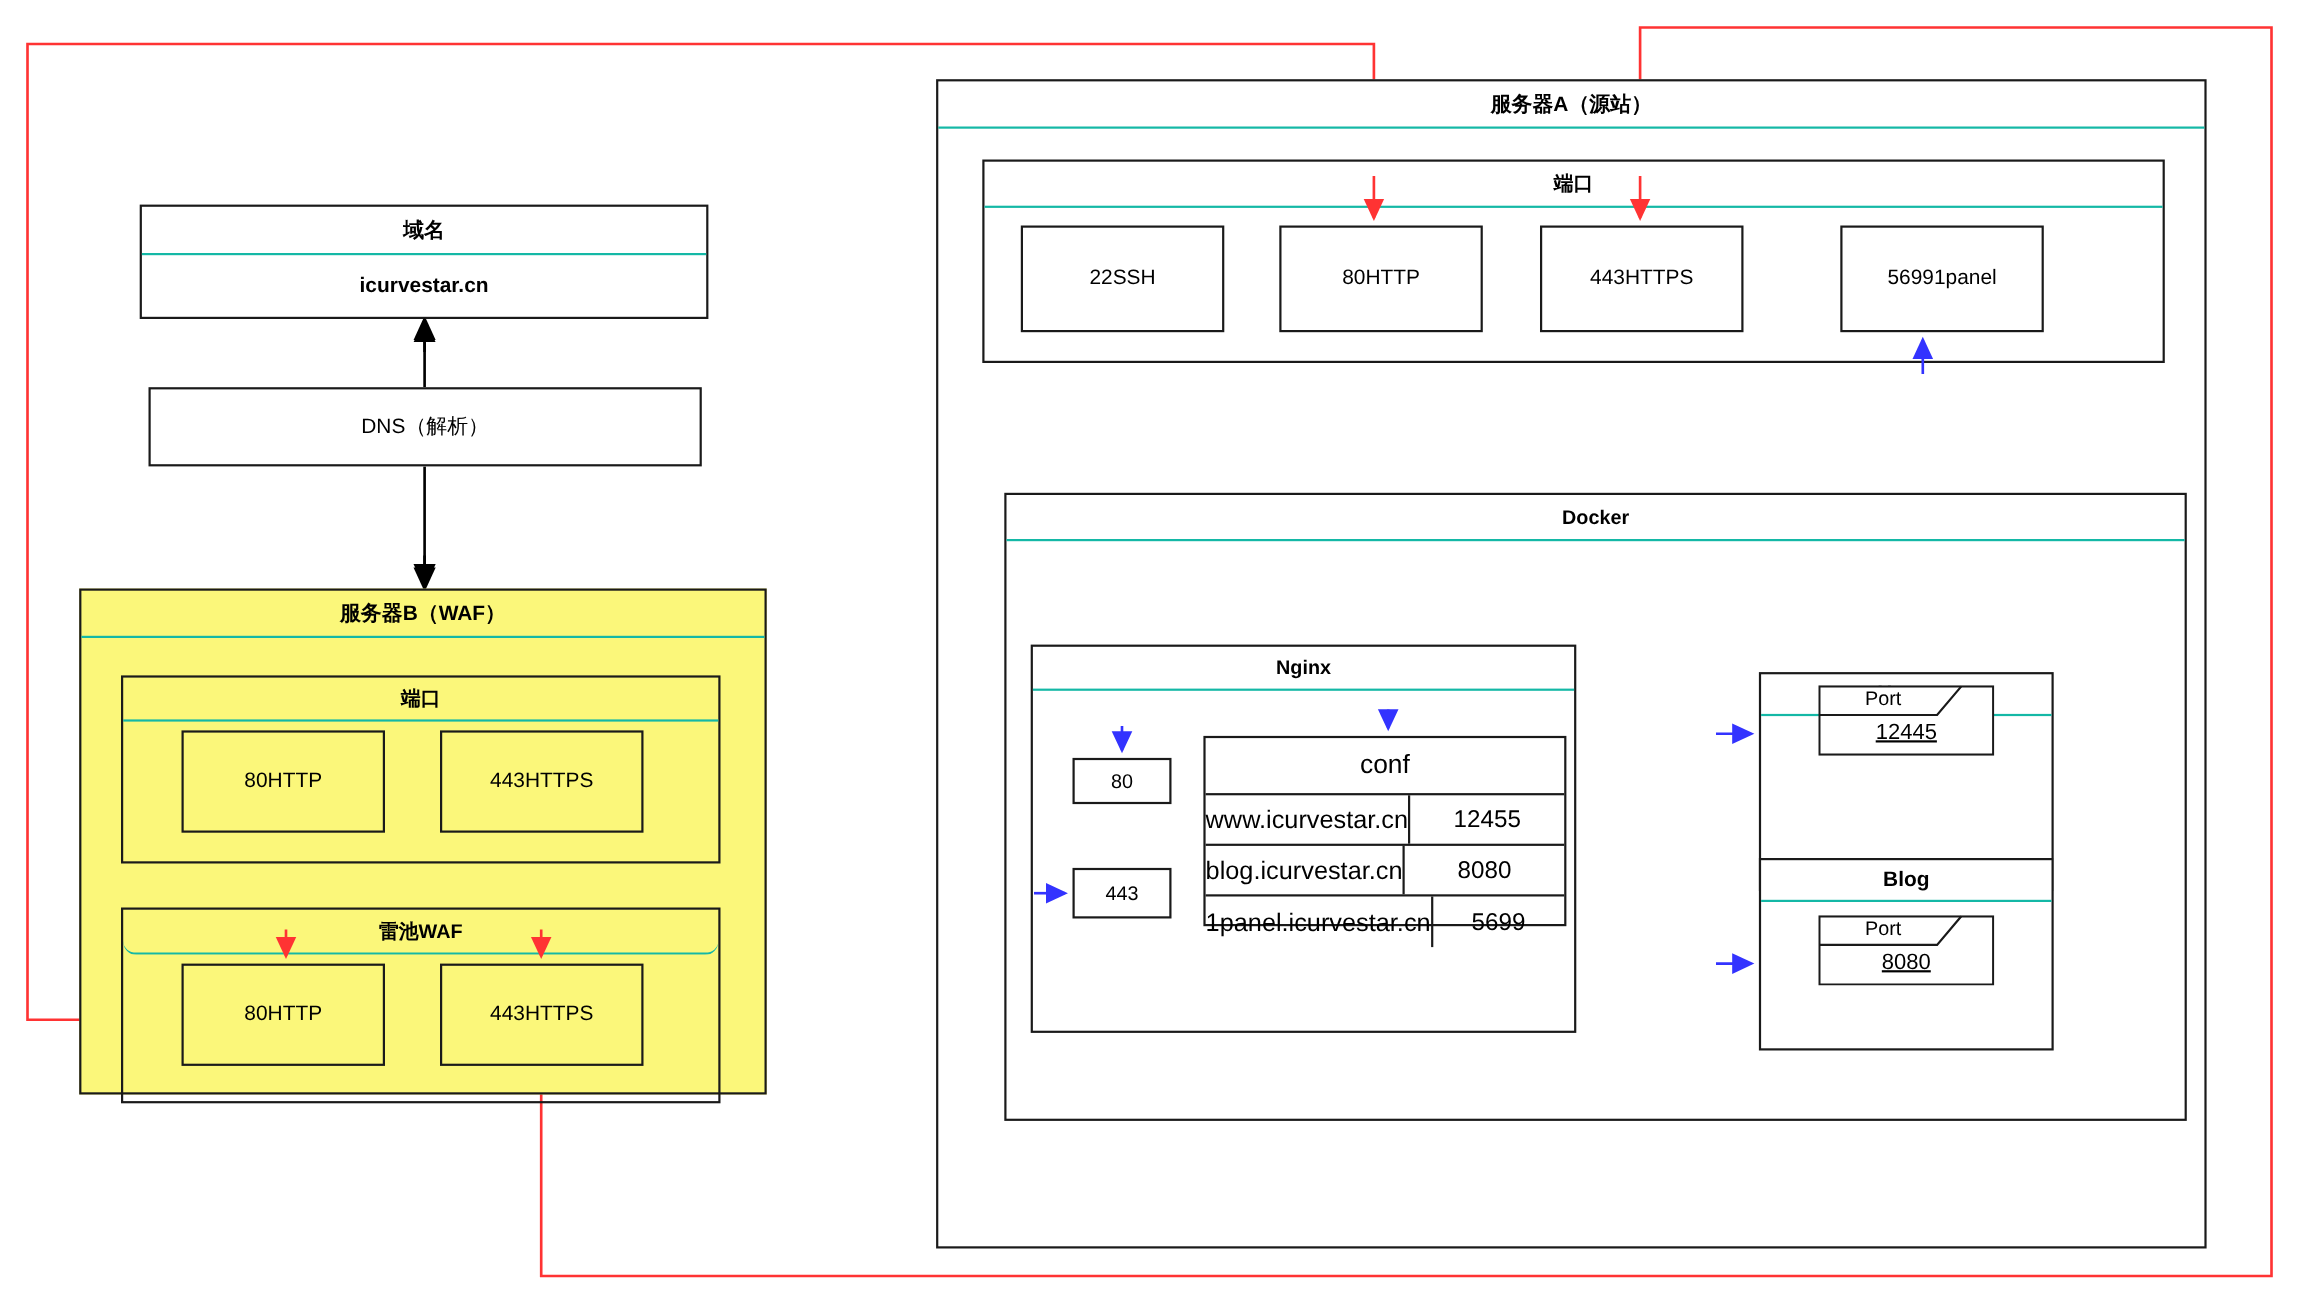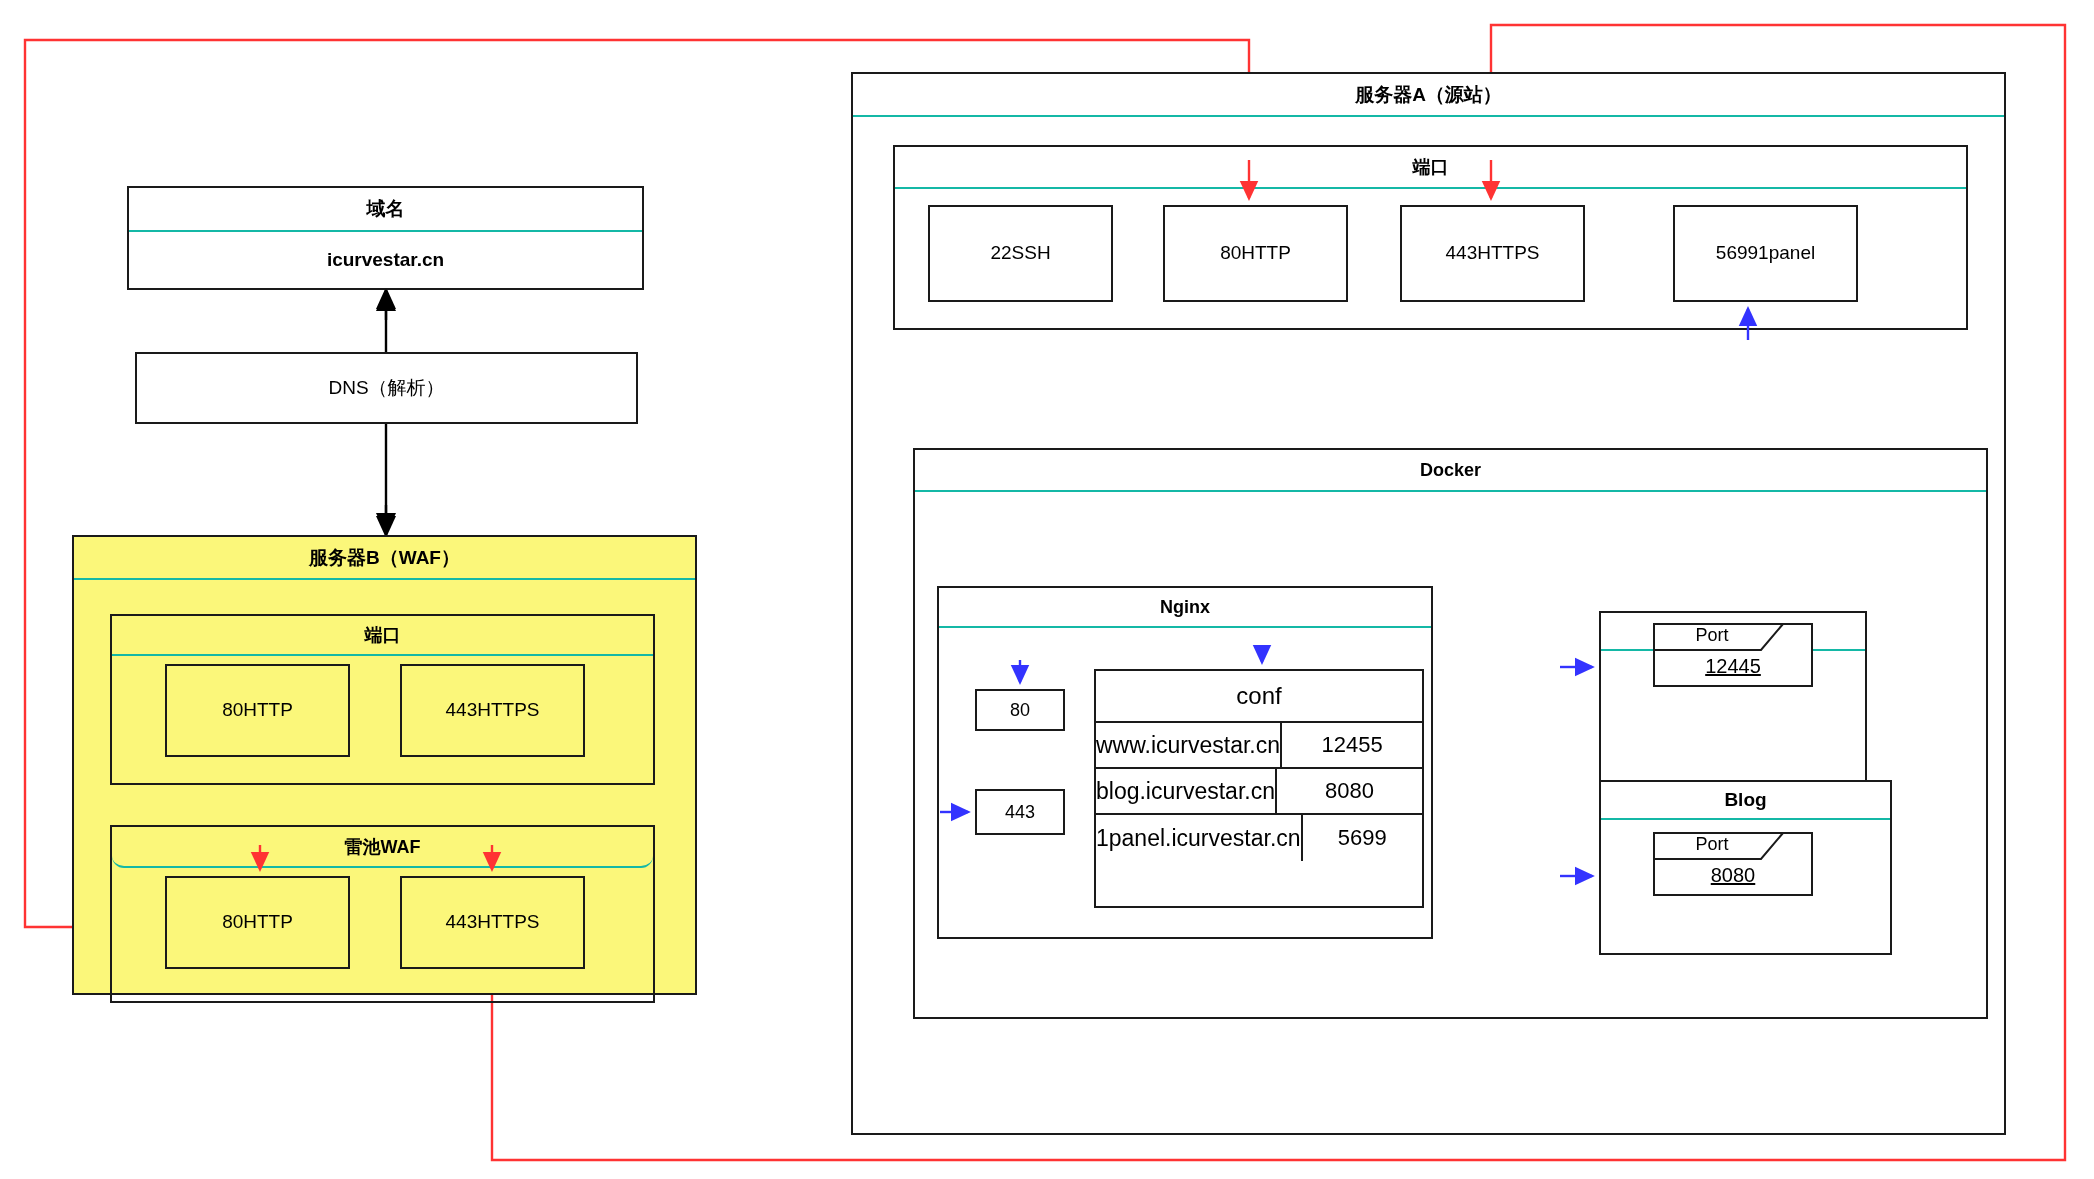--- a/index.html
+++ b/index.html
@@ -276,21 +276,21 @@
   <div class="box fill-white" style="left:913px; top:448px; width:1075px; height:571px;">
     <div class="box-title t-18" style="height:42px;">Docker</div>
   </div>
 
   <div class="box fill-white" style="left:937px; top:586px; width:496px; height:353px;">
     <div class="box-title t-18" style="height:40px;">Nginx</div>
   </div>
   <div class="nginx-port" style="left:975px; top:689px; width:90px; height:42px;">80</div>
   <div class="nginx-port" style="left:975px; top:789px; width:90px; height:46px;">443</div>
 
-  <div class="conf-table" style="left:1094px; top:669px; width:330px; height:239px;">
+  <div class="conf-table" style="left:1094px; top:669px; width:330px; height:173px;">
     <div class="conf-head">conf</div>
     <div class="conf-row">
       <div class="conf-host">www.icurvestar.cn</div>
       <div class="conf-port">12455</div>
     </div>
     <div class="conf-row">
       <div class="conf-host">blog.icurvestar.cn</div>
       <div class="conf-port">8080</div>
     </div>
     <div class="conf-row">
@@ -304,21 +304,21 @@
   </div>
   <div class="note" style="left:1653px; top:623px; width:160px; height:64px;">
     <svg width="160" height="64" viewBox="0 0 160 64">
       <path d="M1,1 L159,1 L159,63 L1,63 Z" fill="#ffffff" stroke="#1a1a1a" stroke-width="2"></path>
       <path d="M1,27 L108,27 L130,1" fill="none" stroke="#1a1a1a" stroke-width="2"></path>
     </svg>
     <div class="note-label" style="width:118px;">Port</div>
     <div class="note-value">12445</div>
   </div>
 
-  <div class="box fill-white" style="left:1599px; top:780px; width:293px; height:175px;padding-left:32px;">
+  <div class="box fill-white" style="left:1599px; top:780px; width:268px; height:175px;padding-left:32px;">
     <div class="box-title t-19" style="height:38px;">Blog</div>
   </div>
   <div class="note" style="left:1653px; top:832px; width:160px; height:64px;">
     <svg width="160" height="64" viewBox="0 0 160 64">
       <path d="M1,1 L159,1 L159,63 L1,63 Z" fill="#ffffff" stroke="#1a1a1a" stroke-width="2"></path>
       <path d="M1,27 L108,27 L130,1" fill="none" stroke="#1a1a1a" stroke-width="2"></path>
     </svg>
     <div class="note-label" style="width:118px;">Port</div>
     <div class="note-value">8080</div>
   </div>

